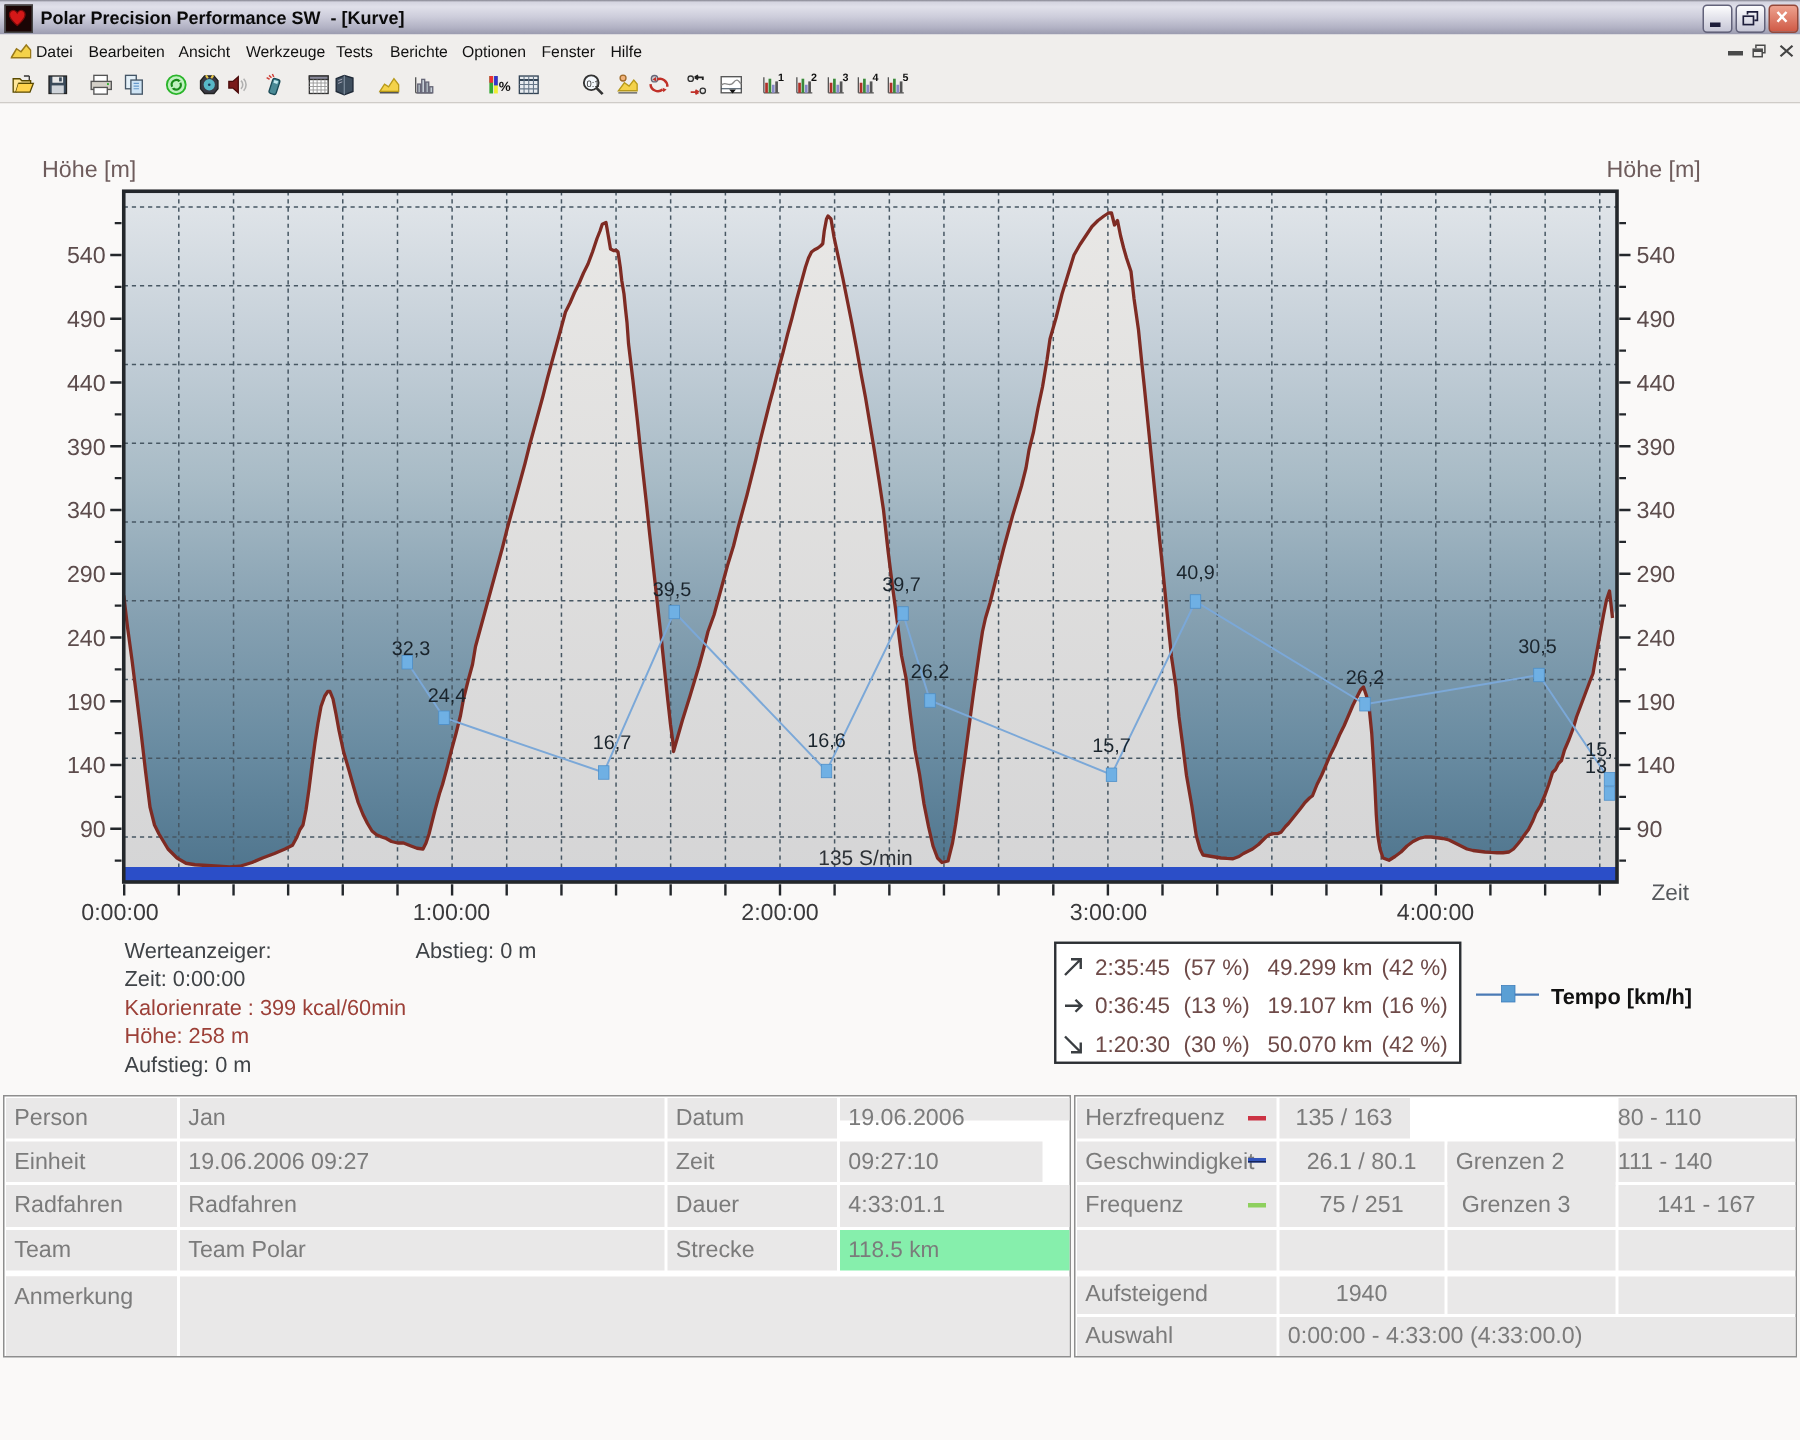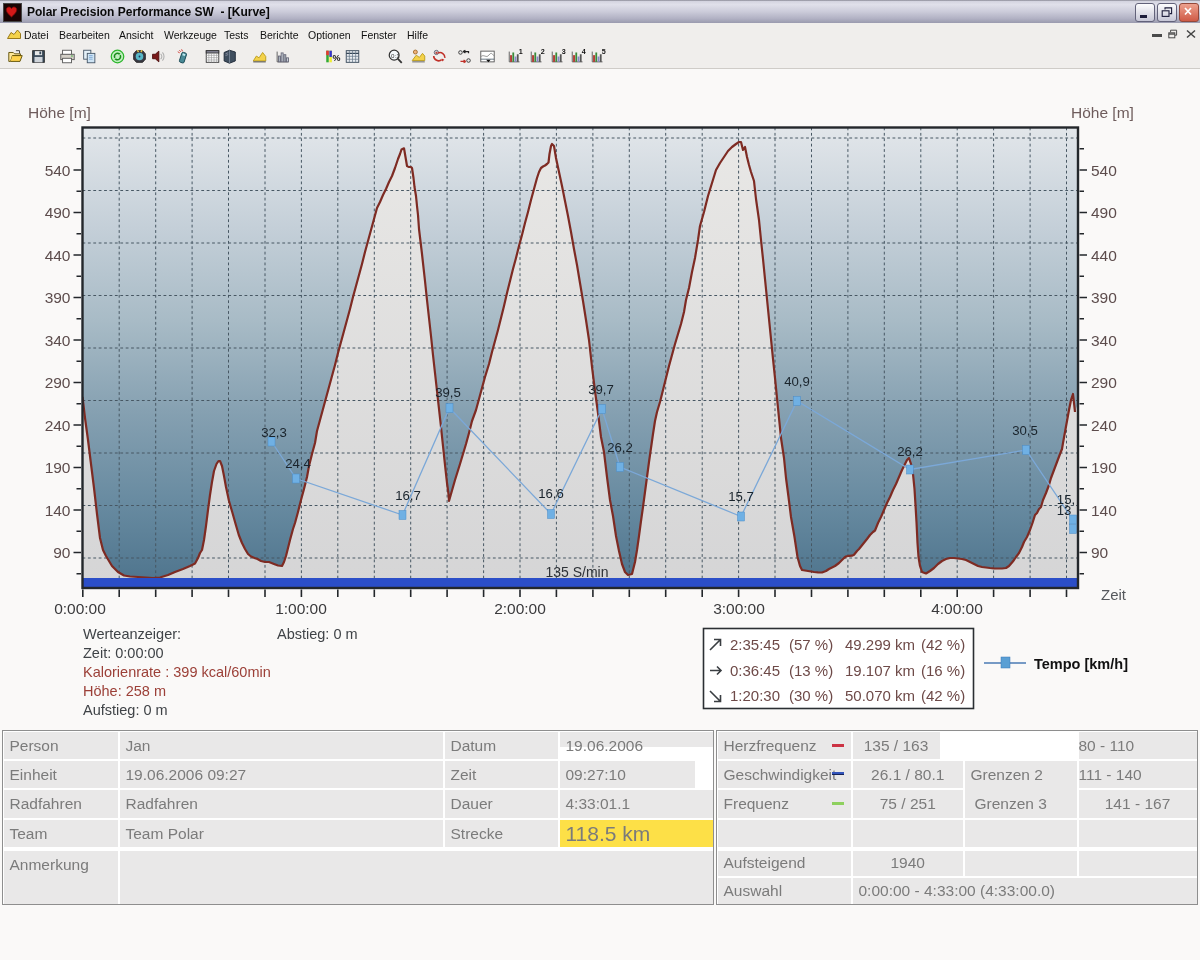--- a/index.html
+++ b/index.html
@@ -316,21 +316,21 @@
 <div style="position:absolute;left:119.5px;top:760.5px;width:323.5px;height:27.5px;background:#e9e8e8;color:#7b7b7b;font-size:15.5px;line-height:27.5px;padding-left:6px;box-sizing:border-box;white-space:nowrap">19.06.2006 09:27</div>
 <div style="position:absolute;left:444.5px;top:760.5px;width:113.5px;height:27.5px;background:#e9e8e8;color:#7b7b7b;font-size:15.5px;line-height:27.5px;padding-left:6px;box-sizing:border-box;white-space:nowrap">Zeit</div>
 <div style="position:absolute;left:559.5px;top:760.5px;width:135px;height:27.5px;background:#e9e8e8;color:#7b7b7b;font-size:15.5px;line-height:27.5px;padding-left:6px;box-sizing:border-box;white-space:nowrap">09:27:10</div>
 <div style="position:absolute;left:3.5px;top:790px;width:114.5px;height:27.5px;background:#e9e8e8;color:#7b7b7b;font-size:15.5px;line-height:27.5px;padding-left:6px;box-sizing:border-box;white-space:nowrap">Radfahren</div>
 <div style="position:absolute;left:119.5px;top:790px;width:323.5px;height:27.5px;background:#e9e8e8;color:#7b7b7b;font-size:15.5px;line-height:27.5px;padding-left:6px;box-sizing:border-box;white-space:nowrap">Radfahren</div>
 <div style="position:absolute;left:444.5px;top:790px;width:113.5px;height:27.5px;background:#e9e8e8;color:#7b7b7b;font-size:15.5px;line-height:27.5px;padding-left:6px;box-sizing:border-box;white-space:nowrap">Dauer</div>
 <div style="position:absolute;left:559.5px;top:790px;width:153px;height:27.5px;background:#e9e8e8;color:#7b7b7b;font-size:15.5px;line-height:27.5px;padding-left:6px;box-sizing:border-box;white-space:nowrap">4:33:01.1</div>
 <div style="position:absolute;left:3.5px;top:819.5px;width:114.5px;height:27.5px;background:#e9e8e8;color:#7b7b7b;font-size:15.5px;line-height:27.5px;padding-left:6px;box-sizing:border-box;white-space:nowrap">Team</div>
 <div style="position:absolute;left:119.5px;top:819.5px;width:323.5px;height:27.5px;background:#e9e8e8;color:#7b7b7b;font-size:15.5px;line-height:27.5px;padding-left:6px;box-sizing:border-box;white-space:nowrap">Team Polar</div>
 <div style="position:absolute;left:444.5px;top:819.5px;width:113.5px;height:27.5px;background:#e9e8e8;color:#7b7b7b;font-size:15.5px;line-height:27.5px;padding-left:6px;box-sizing:border-box;white-space:nowrap">Strecke</div>
-<div style="position:absolute;left:559.5px;top:819.5px;width:153px;height:27.5px;background:#fde047;color:#7b7b7b;font-size:21px;line-height:27.5px;padding-left:6px;box-sizing:border-box;white-space:nowrap">118.5 km</div>
+<div style="position:absolute;left:559.5px;top:819.5px;width:153px;height:27.5px;background:#86efac;color:#7b7b7b;font-size:15px;line-height:27.5px;padding-left:6px;box-sizing:border-box;white-space:nowrap">118.5 km</div>
 <div style="position:absolute;left:3.5px;top:851px;width:114.5px;height:52.5px;background:#e9e8e8"></div>
 <div style="position:absolute;left:3.5px;top:851px;width:114.5px;height:52.5px;background:#e9e8e8;color:#7b7b7b;font-size:15.5px;padding:5px 0 0 6px;box-sizing:border-box">Anmerkung</div>
 <div style="position:absolute;left:119.5px;top:851px;width:593px;height:52.5px;background:#e9e8e8"></div>
 <div style="position:absolute;left:717.5px;top:731.5px;width:133.5px;height:27.5px;background:#e9e8e8;color:#7b7b7b;font-size:15.5px;line-height:27.5px;padding-left:6px;box-sizing:border-box;white-space:nowrap">Herzfrequenz<span style="position:absolute;left:114px;top:12px;width:12px;height:3px;background:#cc3344"></span></div>
 <div style="position:absolute;left:852.5px;top:731.5px;width:87px;height:27.5px;background:#e9e8e8;color:#7b7b7b;font-size:15.5px;line-height:27.5px;text-align:center;box-sizing:border-box;white-space:nowrap">135 / 163</div>
 <div style="position:absolute;left:964.5px;top:763px;width:112.5px;height:27.5px;background:#e9e8e8;color:#a16207;font-size:15.5px;line-height:27.5px;padding-left:6px;box-sizing:border-box;white-space:nowrap">Grenzen 1</div>
 <div style="position:absolute;left:1078.5px;top:731.5px;width:118px;height:27.5px;background:#e9e8e8;color:#7b7b7b;font-size:15.5px;line-height:27.5px;text-align:left;box-sizing:border-box;white-space:nowrap">80 - 110</div>
 <div style="position:absolute;left:717.5px;top:760.5px;width:133.5px;height:27.5px;background:#e9e8e8;color:#7b7b7b;font-size:15.5px;line-height:27.5px;padding-left:6px;box-sizing:border-box;white-space:nowrap">Geschwindigkeit<span style="position:absolute;left:114px;top:11px;width:12px;height:2.5px;background:#3355bb;border-bottom:1.5px solid #16245a"></span></div>
 <div style="position:absolute;left:852.5px;top:760.5px;width:110.5px;height:27.5px;background:#e9e8e8;color:#7b7b7b;font-size:15.5px;line-height:27.5px;text-align:center;box-sizing:border-box;white-space:nowrap">26.1 / 80.1</div>
 <div style="position:absolute;left:964.5px;top:760.5px;width:112.5px;height:27.5px;background:#e9e8e8;color:#7b7b7b;font-size:15.5px;line-height:27.5px;padding-left:6px;box-sizing:border-box;white-space:nowrap">Grenzen 2</div>

